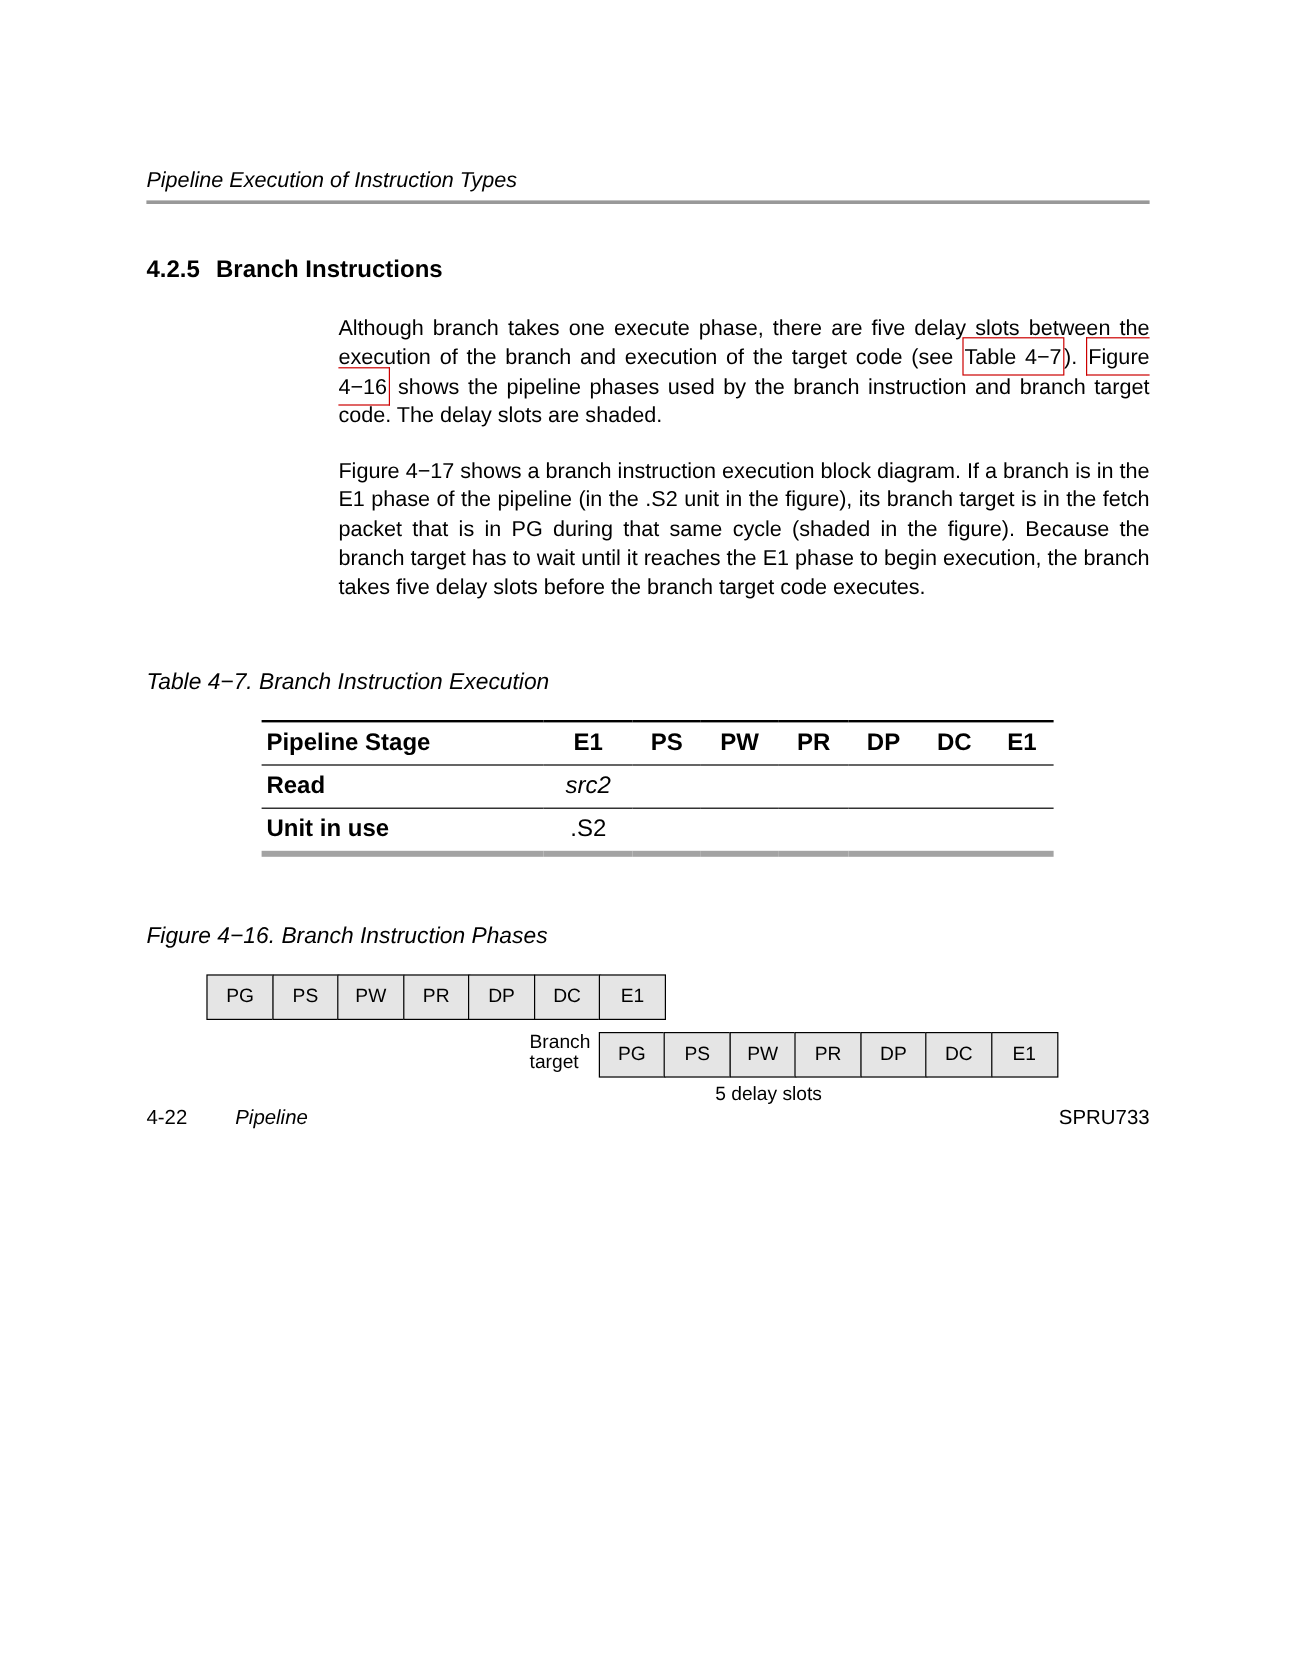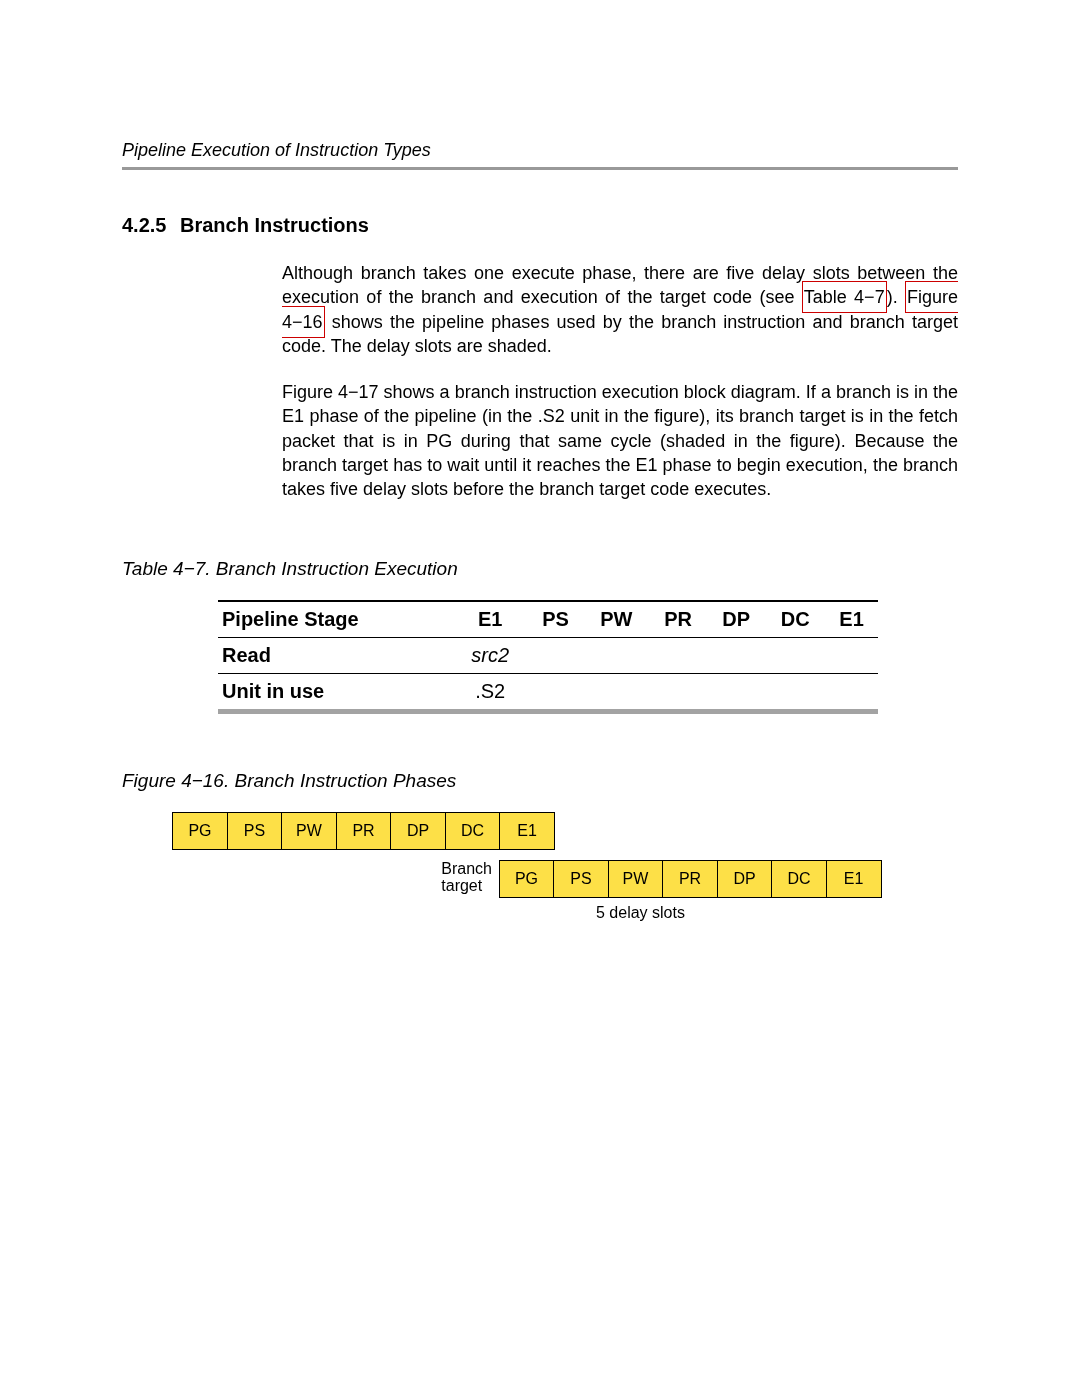--- a/index.html
+++ b/index.html
@@ -108,21 +108,21 @@
   }
   .pipe-cell {
     width: 54px;
     height: 36px;
     border: 1.5px solid #000;
     margin-left: -1.5px;
     display: flex;
     align-items: center;
     justify-content: center;
     font-size: 16px;
-    background: #fde047;
+    background: #e5e5e5;
   }
   .pipe-cell:first-of-type { margin-left: 0; }
   .delay-caption {
     position: absolute;
     top: 92px;
     left: 424px;
     font-size: 16px;
   }
 
   .footer {
@@ -213,14 +213,21 @@
       <div class="pipe-cell">PS</div>
       <div class="pipe-cell">PW</div>
       <div class="pipe-cell">PR</div>
       <div class="pipe-cell">DP</div>
       <div class="pipe-cell">DC</div>
       <div class="pipe-cell">E1</div>
     </div>
     <div class="delay-caption">5 delay slots</div>
   </div>
 
+  <div class="footer">
+    <div class="left">
+      <span>4-22</span>
+      <span class="chap">Pipeline</span>
+    </div>
+    <span>SPRU733</span>
+  </div>
 
 </div>
 
 </body></html>

